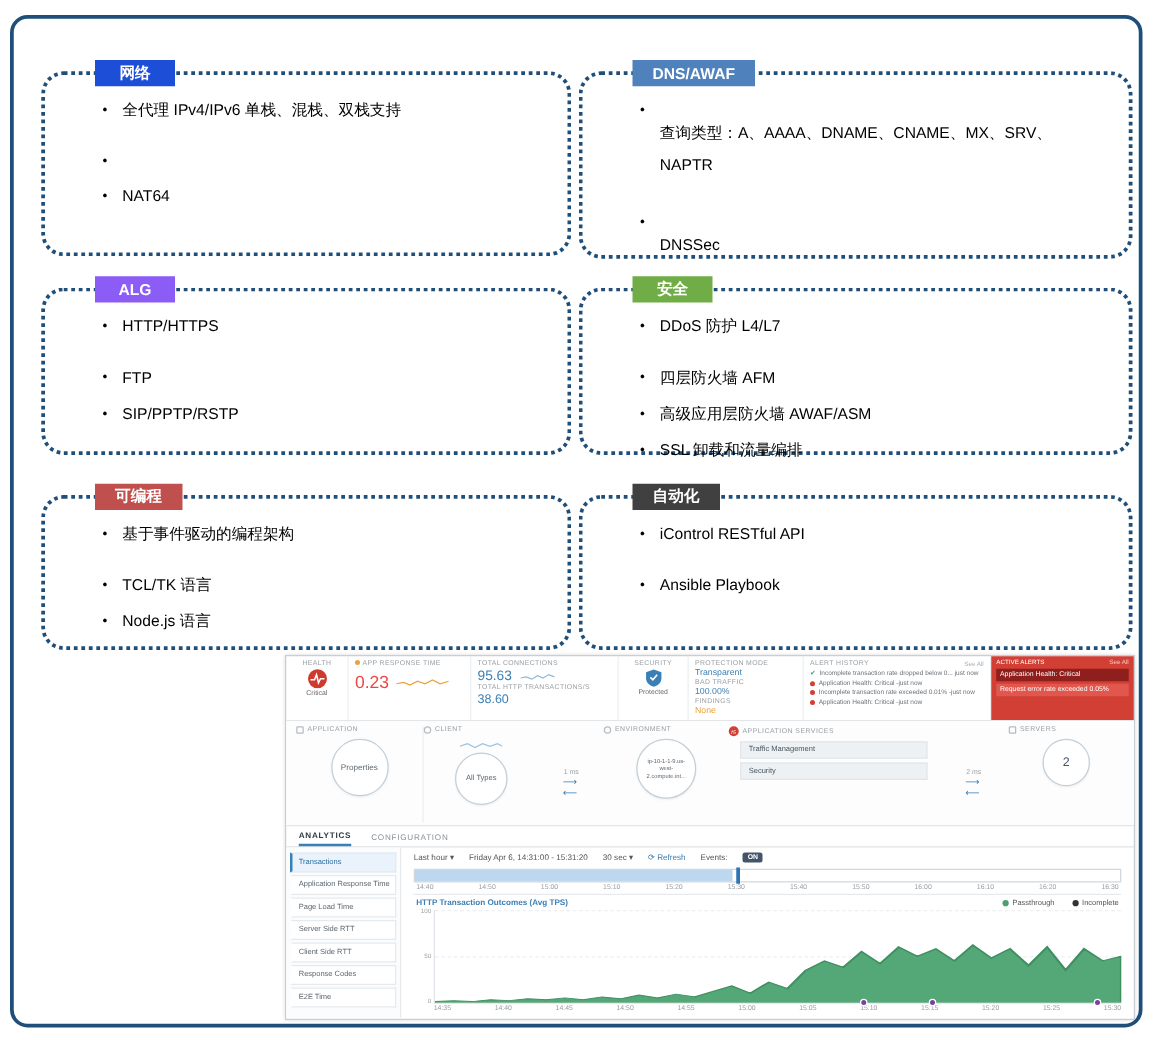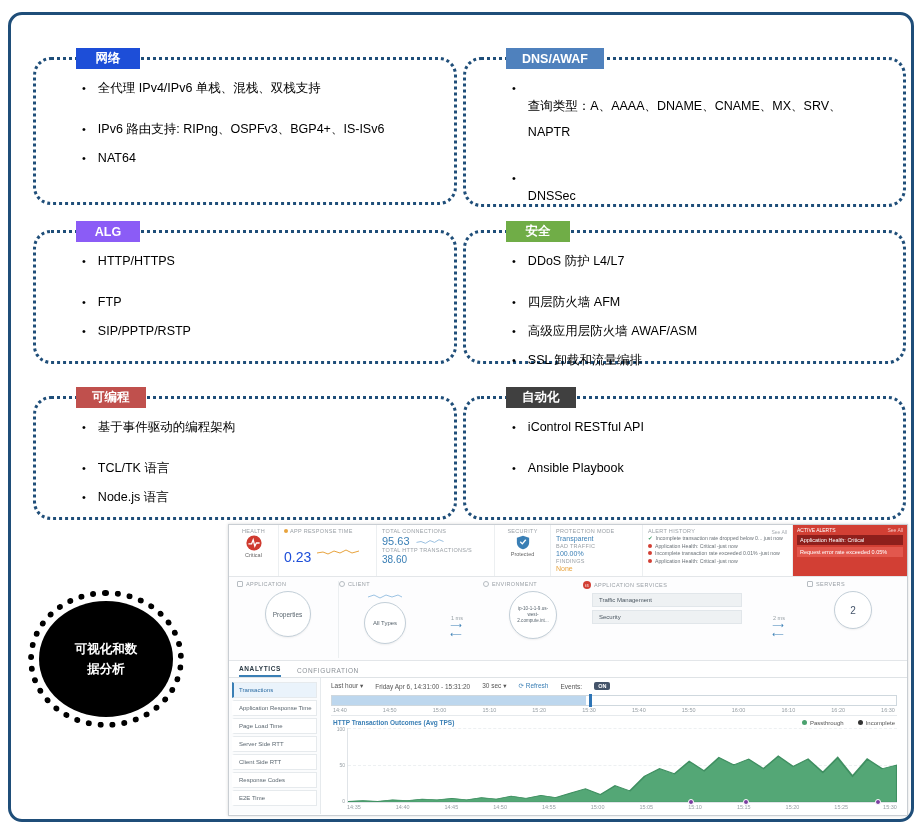--- a/index.html
+++ b/index.html
@@ -33,21 +33,21 @@
     border:1px solid #c9ced3; z-index:4; font-family:"Liberation Sans", sans-serif; box-shadow:0 0 3px rgba(0,0,0,.15); }
   .status { display:flex; height:52px; border-bottom:1px solid #e3e6e9; }
   .scol { padding:3px 5px; border-right:1px solid #eceff1; overflow:hidden; }
   .slbl { font-size:5.5px; color:#9aa0a6; letter-spacing:.3px; margin-bottom:1px; white-space:nowrap; }
   .c-health { width:50px; text-align:center; }
   .hicon svg { width:16px; height:16px; display:block; margin:1px auto; }
   .hstat { font-size:5.5px; color:#666; }
   .c-art { width:98px; }
   .dot-o { display:inline-block; width:4px; height:4px; border-radius:50%; background:#e8a33d; margin-right:2px; }
   .artrow { display:flex; align-items:center; gap:6px; margin-top:3px; }
-  .artval { font-size:14px; color:#1d4ed8;margin-top:12px; }
+  .artval { font-size:14px; color:#ef4444; }
   .spark { width:42px; height:13px; }
   .c-tot { width:118px; }
   .totrow { display:flex; align-items:center; gap:5px; }
   .totval { font-size:11px; color:#3a7fb5; }
   .spark2 { width:30px; height:9px; }
   .totval2 { font-size:10px; color:#3a7fb5; }
   .c-sec { width:56px; text-align:center; }
   .shield svg { width:14px; height:15px; display:block; margin:1px auto; }
   .c-prot { width:92px; }
   .pval { font-size:7px; color:#3a7fb5; margin-bottom:1px; white-space:nowrap; }
@@ -131,21 +131,20 @@
 
   <div class="fbox" style="left:33px;top:57px;width:424px;height:148px">
     <div class="ftab" style="background: #1d4ed8;">网络</div>
     <ul>
       <li class="bitem">
           <span class="bdot">•</span>
           <span class="btxt">全代理 IPv4/IPv6 单栈、混栈、双栈支持</span>
         </li>
       <li class="bitem">
           <span class="bdot">•</span>
-          <span class="btxt">IPv6 路由支持: RIPng、OSPFv3、BGP4+、IS-ISv6</span>
         </li>
       <li class="bitem">
           <span class="bdot">•</span>
           <span class="btxt">NAT64</span>
         </li>
     </ul>
   </div>
 
   <div class="fbox sp wrapnarrow" style="left:463px;top:57px;width:443px;height:150px">
     <div class="ftab" style="background: rgb(79, 129, 189);">DNS/AWAF</div>
@@ -230,24 +229,20 @@
           <span class="bdot">•</span>
           <span class="btxt">iControl RESTful API</span>
         </li>
       <li class="bitem">
           <span class="bdot">•</span>
           <span class="btxt">Ansible Playbook</span>
         </li>
     </ul>
   </div>
 
-  <div class="ell-outer">
-    <div class="ell-inner">可视化和数
-据分析</div>
-  </div>
 
   <div class="dash">
 
     <div class="status">
       <div class="scol c-health">
         <div class="slbl">HEALTH</div>
         <div class="hicon">
           <svg viewBox="0 0 20 20">
               <circle cx="10" cy="10" r="9.5" fill="#cf3a2f"></circle>
               <polyline points="3,11 7,11 9,6 11,14 13,10 17,10" fill="none" stroke="#fff" stroke-width="1.6"></polyline>

